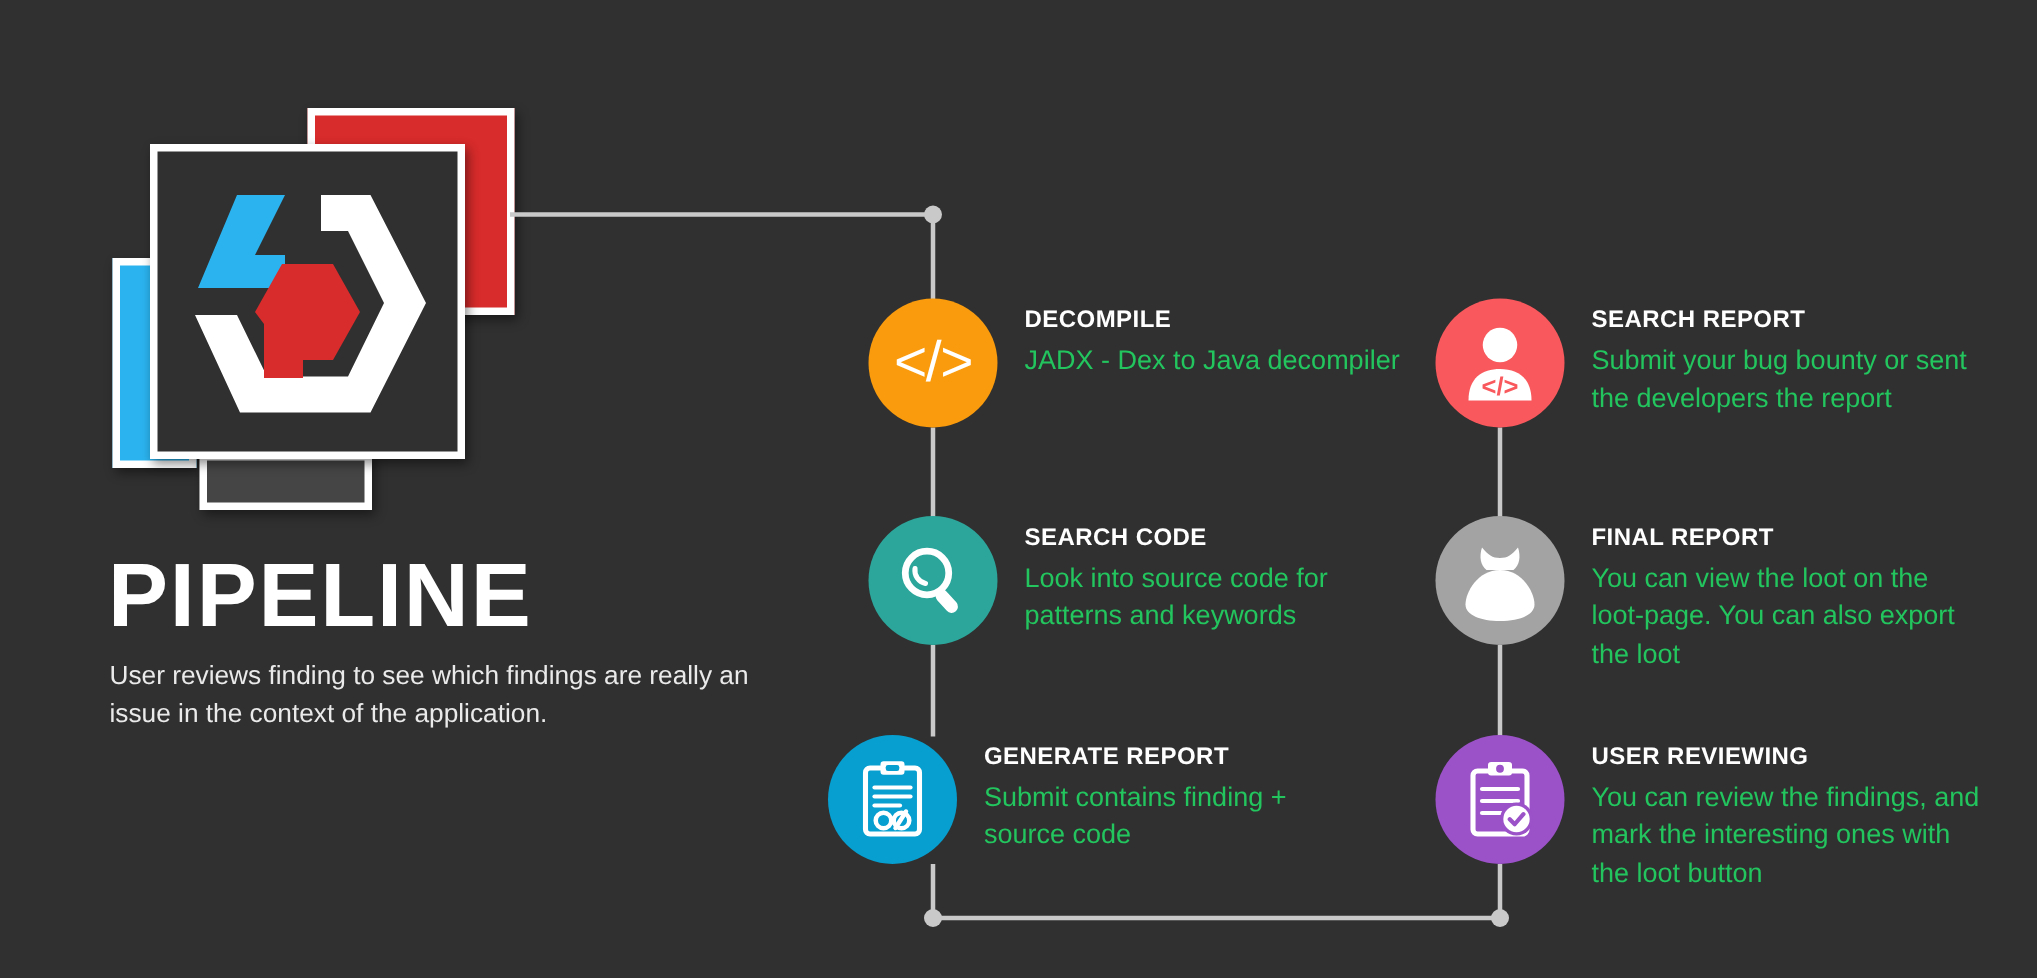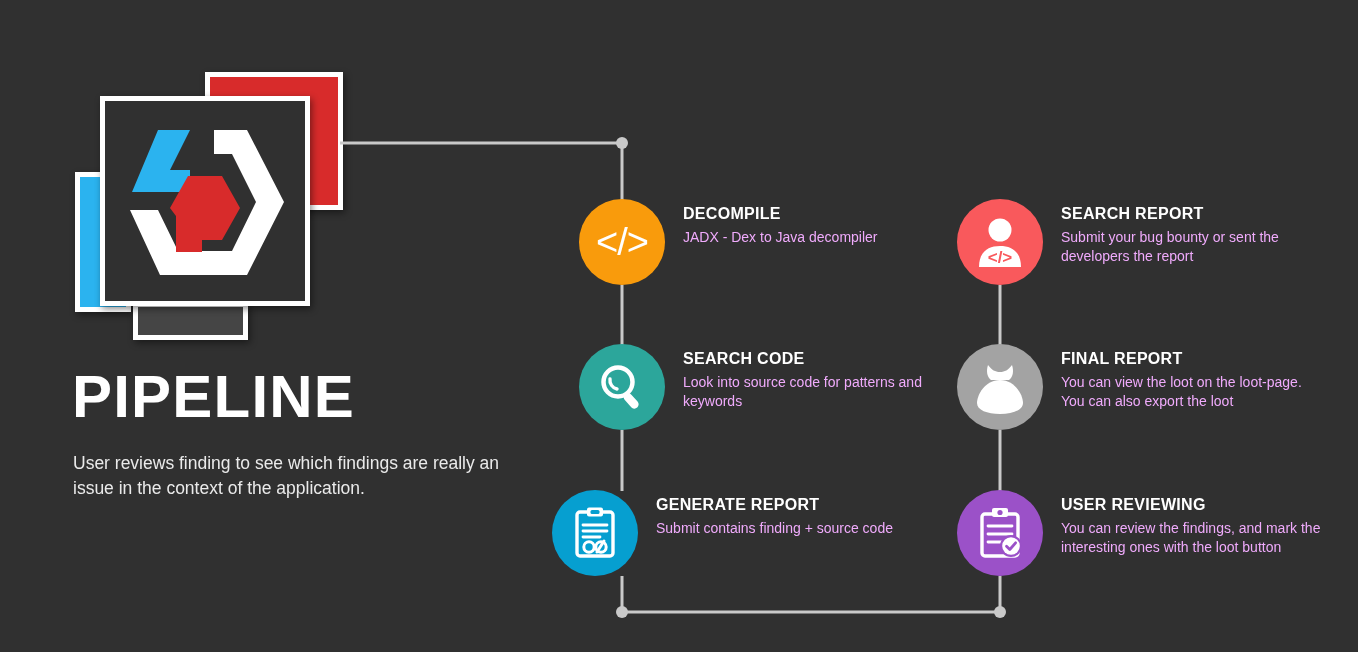--- a/index.html
+++ b/index.html
@@ -82,21 +82,20 @@
     line-height: 1;
   }
   #brand-subtitle {
     position: absolute;
     left: 73px;
     top: 438px;
     width: 460px;
     font-size: 17.5px;
     line-height: 1.45;
     color: #eaeaea;
-    margin-top: 13px;
   }
 
   
   #connectors {
     position: absolute;
     left: 0;
     top: 0;
     width: 1358px;
     height: 652px;
     pointer-events: none;
@@ -125,23 +124,23 @@
   .step-title {
     font-size: 16px;
     font-weight: bold;
     color: #ffffff;
     letter-spacing: 0.3px;
     line-height: 1.1;
     white-space: nowrap;
   }
   .step-desc {
     margin-top: 5px;
-    font-size: 14px;
+    font-size: 18px;
     line-height: 1.42;
-    color: #f0abfc;
+    color: #22c55e;
   }
   .w-narrow { width: 245px; }
   .w-wide   { width: 262px; }
 
   .code-glyph {
     color: #ffffff;
     font-family: "Liberation Sans", sans-serif;
     font-size: 38px;
     font-weight: 300;
     letter-spacing: -1px;

